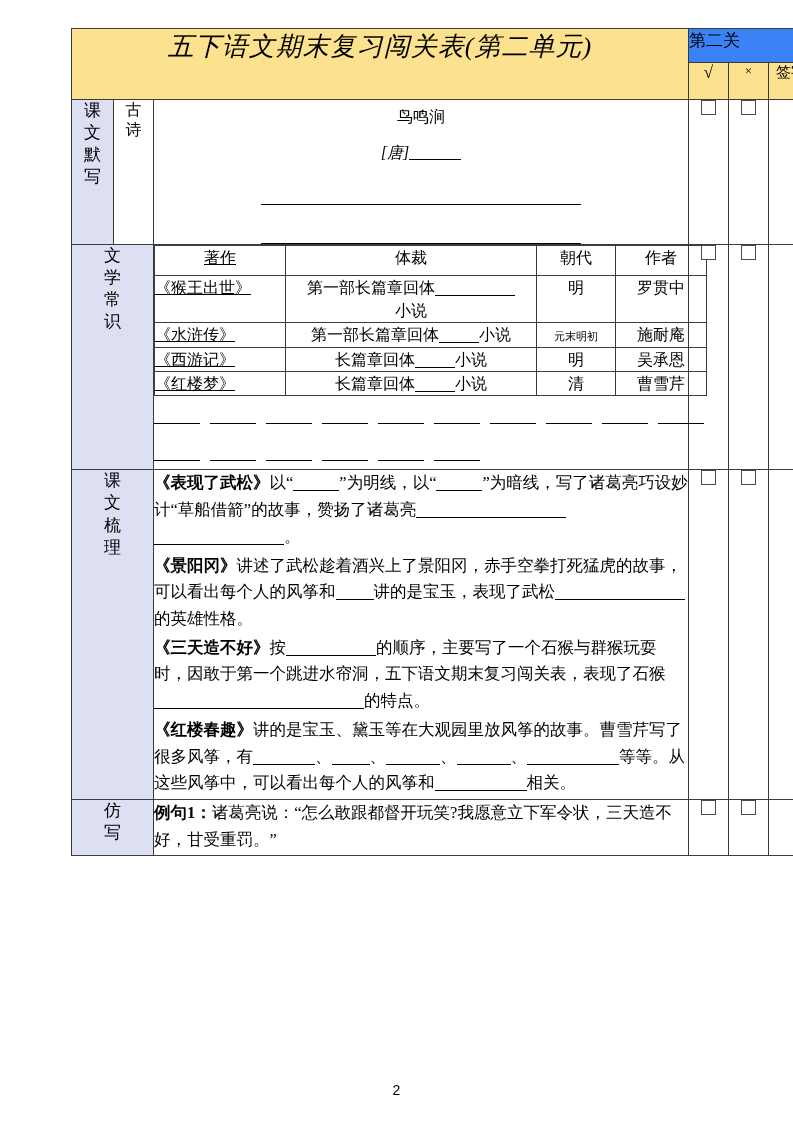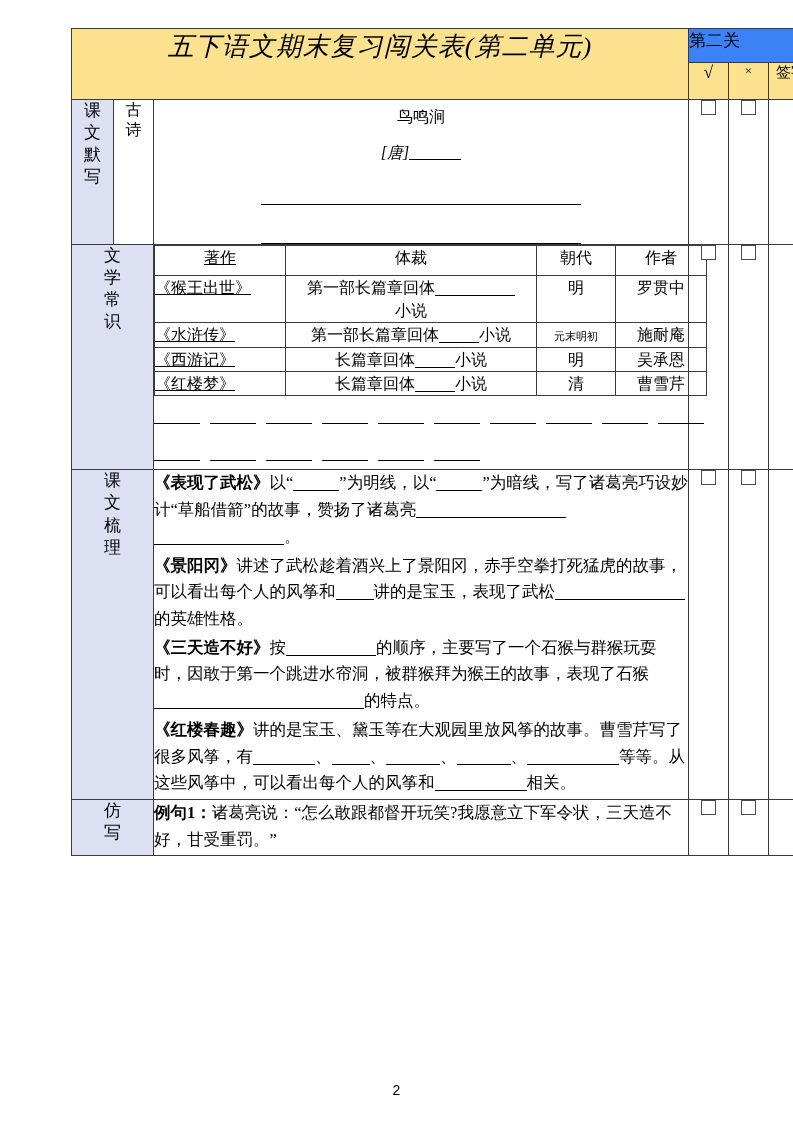--- a/index.html
+++ b/index.html
@@ -305,21 +305,21 @@
       <span>文</span>
       <span>梳</span>
       <span>理</span>
     </td>
     <td class="body-cell">
 
       <p class="para"><span class="bk">《表现了武松》</span><span>以“</span><span class="fill f46"></span><span>”为明线，以“</span><span class="fill f46"></span><span>”为暗线，写了诸葛亮巧设妙计“草船借箭”的故事，赞扬了诸葛亮</span><span class="fill f150"></span><span class="fill f130"></span><span>。</span></p>
 
       <p class="para"><span class="bk">《景阳冈》</span><span>讲述了武松趁着酒兴上了景阳冈，赤手空拳打死猛虎的故事，可以看出每个人的风筝和</span><span class="fill f38"></span><span>讲的是宝玉，表现了武松</span><span class="fill f130"></span><span>的英雄性格。</span></p>
 
-      <p class="para"><span class="bk">《三天造不好》</span><span>按</span><span class="fill f90"></span><span>的顺序，主要写了一个石猴与群猴玩耍时，因敢于第一个跳进水帘洞，被群猴拜为猴王的故事，表现了石猴</span><span class="fill f210"></span><span>的特点。</span></p>
+      <p class="para"><span class="bk">《三天造不好》</span><span>按</span><span class="fill f90"></span><span>的顺序，主要写了一个石猴与群猴玩耍时，因敢于第一个跳进水帘洞，五下语文期末复习闯关表，表现了石猴</span><span class="fill f210"></span><span>的特点。</span></p>
 
       <p class="para"><span class="bk">《红楼春趣》</span><span>讲的是宝玉、黛玉等在大观园里放风筝的故事。曹雪芹写了很多风筝，有</span><span class="fill f62"></span><span>、</span><span class="fill f38"></span><span>、</span><span class="fill f54"></span><span>、</span><span class="fill f54"></span><span>、</span><span class="fill f30"></span><span class="fill f62"></span><span>等等。从这些风筝中，可以看出每个人的风筝和</span><span class="fill f62"></span><span class="fill f30"></span><span>相关。</span></p>
 
     </td>
     <td class="checkcell"><span class="cbox"></span></td>
     <td class="checkcell"><span class="cbox"></span></td>
     <td class="checkcell"></td>
   </tr>
 
   <tr>

